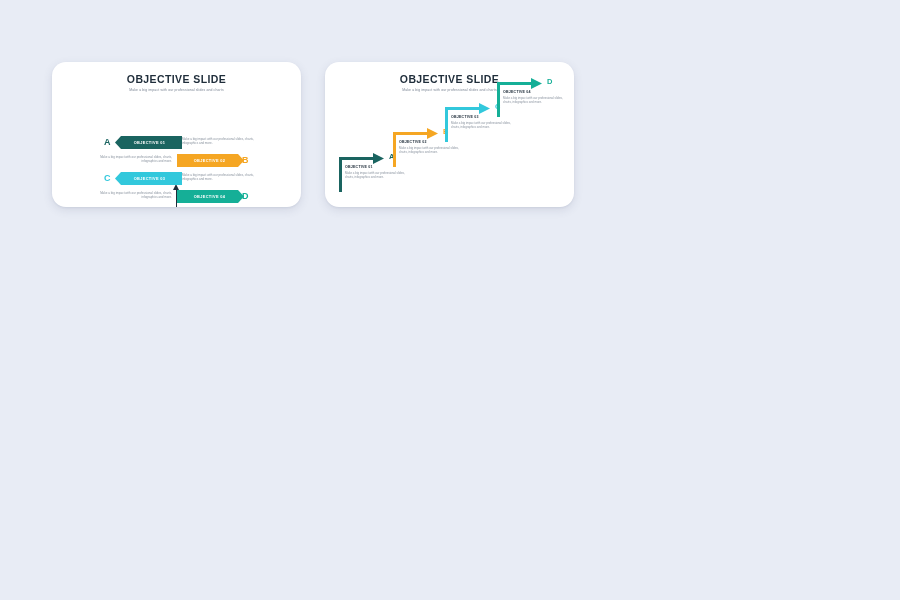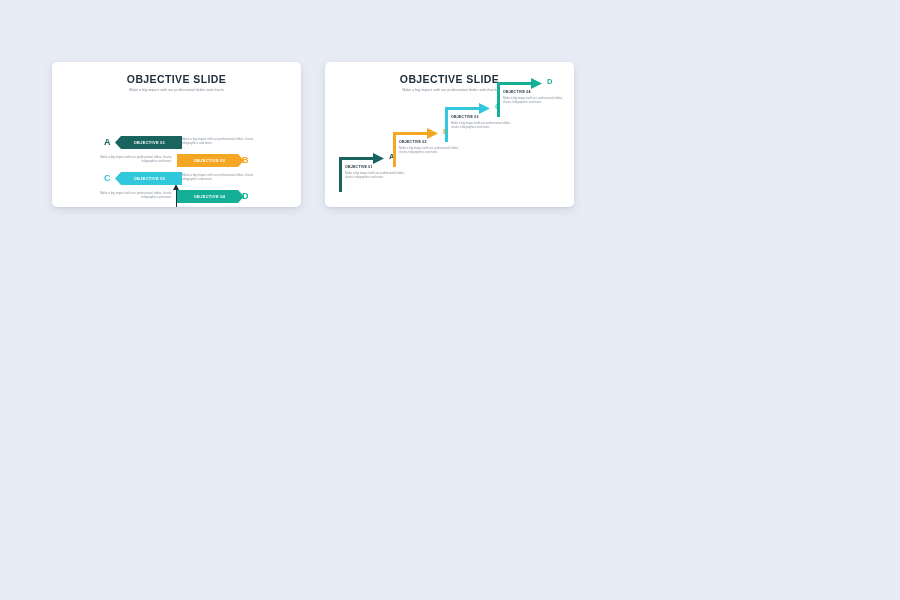--- a/index.html
+++ b/index.html
@@ -8,21 +8,21 @@
     background:#e8ecf5;
     font-family:"Liberation Sans", sans-serif;
     overflow:hidden;
   }
   .stage{position:relative;width:900px;height:600px;}
 
   
   .slide{
     position:absolute;
     background:#ffffff;
-    border-radius:5px;
+    border-radius:14px;
     box-shadow:0 3px 10px rgba(60,72,110,.13), 0 1px 2px rgba(60,72,110,.08);
     overflow:hidden;
   }
   #slide-1{left:52px;top:62px;width:249px;height:145px;}
   #slide-2{left:325px;top:62px;width:249px;height:145px;}
 
   .slide-title{
     text-align:center;
     font-size:10.5px;
     font-weight:bold;

